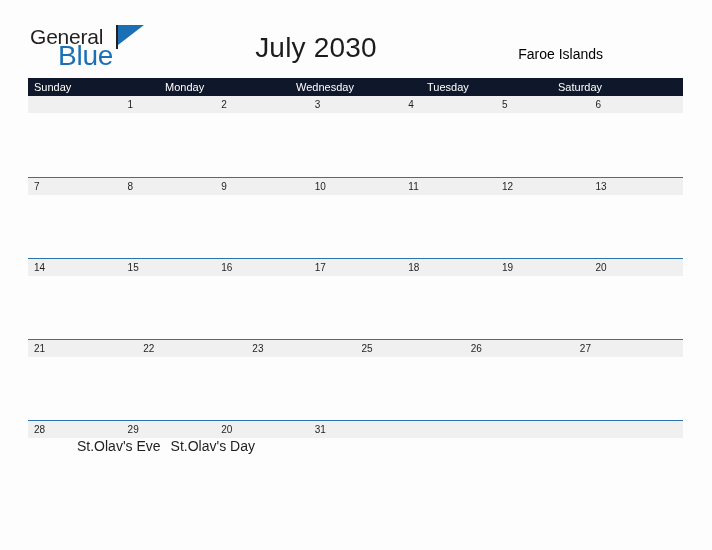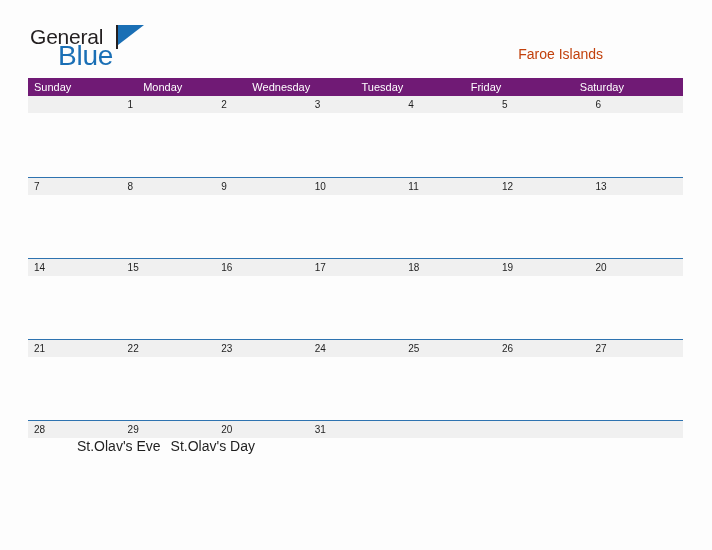--- a/index.html
+++ b/index.html
@@ -81,35 +81,35 @@
     color: #1c1c1c;
     font-weight: normal;
     letter-spacing: 0.2px;
   }
 
   .region-label {
     position: absolute;
     right: 29px;
     top: 46px;
     font-size: 14px;
-    color: #c2410c;
+    color: #000000;
     white-space: nowrap;
     text-align: right;
   }
 
   
   .calendar {
     position: absolute;
     left: 28px;
     top: 78px;
     width: 655px;
   }
   .weekday-row {
     display: flex;
-    background: #701a75;
+    background: #0f172a;
     height: 18px;
   }
   .weekday-cell {
     flex: 1 1 0;
     color: #ffffff;
     font-size: 11px;
     line-height: 18px;
     padding-left: 6px;
     box-sizing: border-box;
     white-space: nowrap;
@@ -170,33 +170,33 @@
 
   <div class="top-bar">
 
     <div class="logo">
       <span class="logo-general">General</span>
       <span class="logo-flag-pole"></span>
       <span class="logo-flag"></span>
       <span class="logo-blue">Blue</span>
     </div>
 
+    <div class="cal-title">July 2030</div>
 
     <div class="region-label">Faroe Islands</div>
 
   </div>
 
   <div class="calendar">
 
     <div class="weekday-row">
       <div class="weekday-cell">Sunday</div>
       <div class="weekday-cell">Monday</div>
       <div class="weekday-cell">Wednesday</div>
       <div class="weekday-cell">Tuesday</div>
-      <div class="weekday-cell">Friday</div>
       <div class="weekday-cell">Saturday</div>
     </div>
 
     <div class="week-row first">
       <div class="cells">
         <div class="day-cell">
           <div class="date-band"></div>
           <div class="day-num"></div>
           <div class="day-event"></div>
         </div>
@@ -321,25 +321,20 @@
           <div class="day-event"></div>
         </div>
         <div class="day-cell">
           <div class="date-band"></div>
           <div class="day-num">22</div>
           <div class="day-event"></div>
         </div>
         <div class="day-cell">
           <div class="date-band"></div>
           <div class="day-num">23</div>
-          <div class="day-event"></div>
-        </div>
-        <div class="day-cell">
-          <div class="date-band"></div>
-          <div class="day-num">24</div>
           <div class="day-event"></div>
         </div>
         <div class="day-cell">
           <div class="date-band"></div>
           <div class="day-num">25</div>
           <div class="day-event"></div>
         </div>
         <div class="day-cell">
           <div class="date-band"></div>
           <div class="day-num">26</div>

